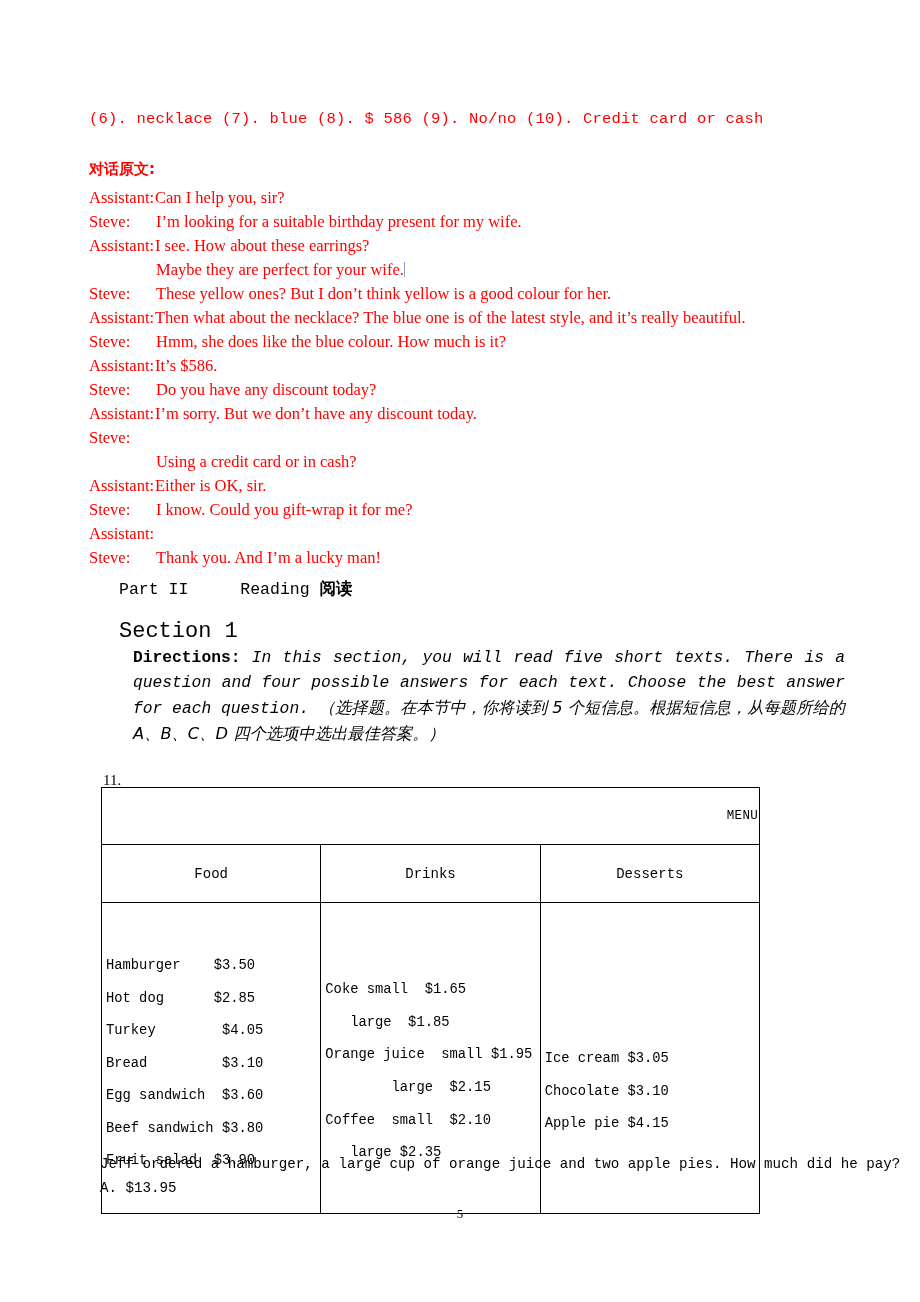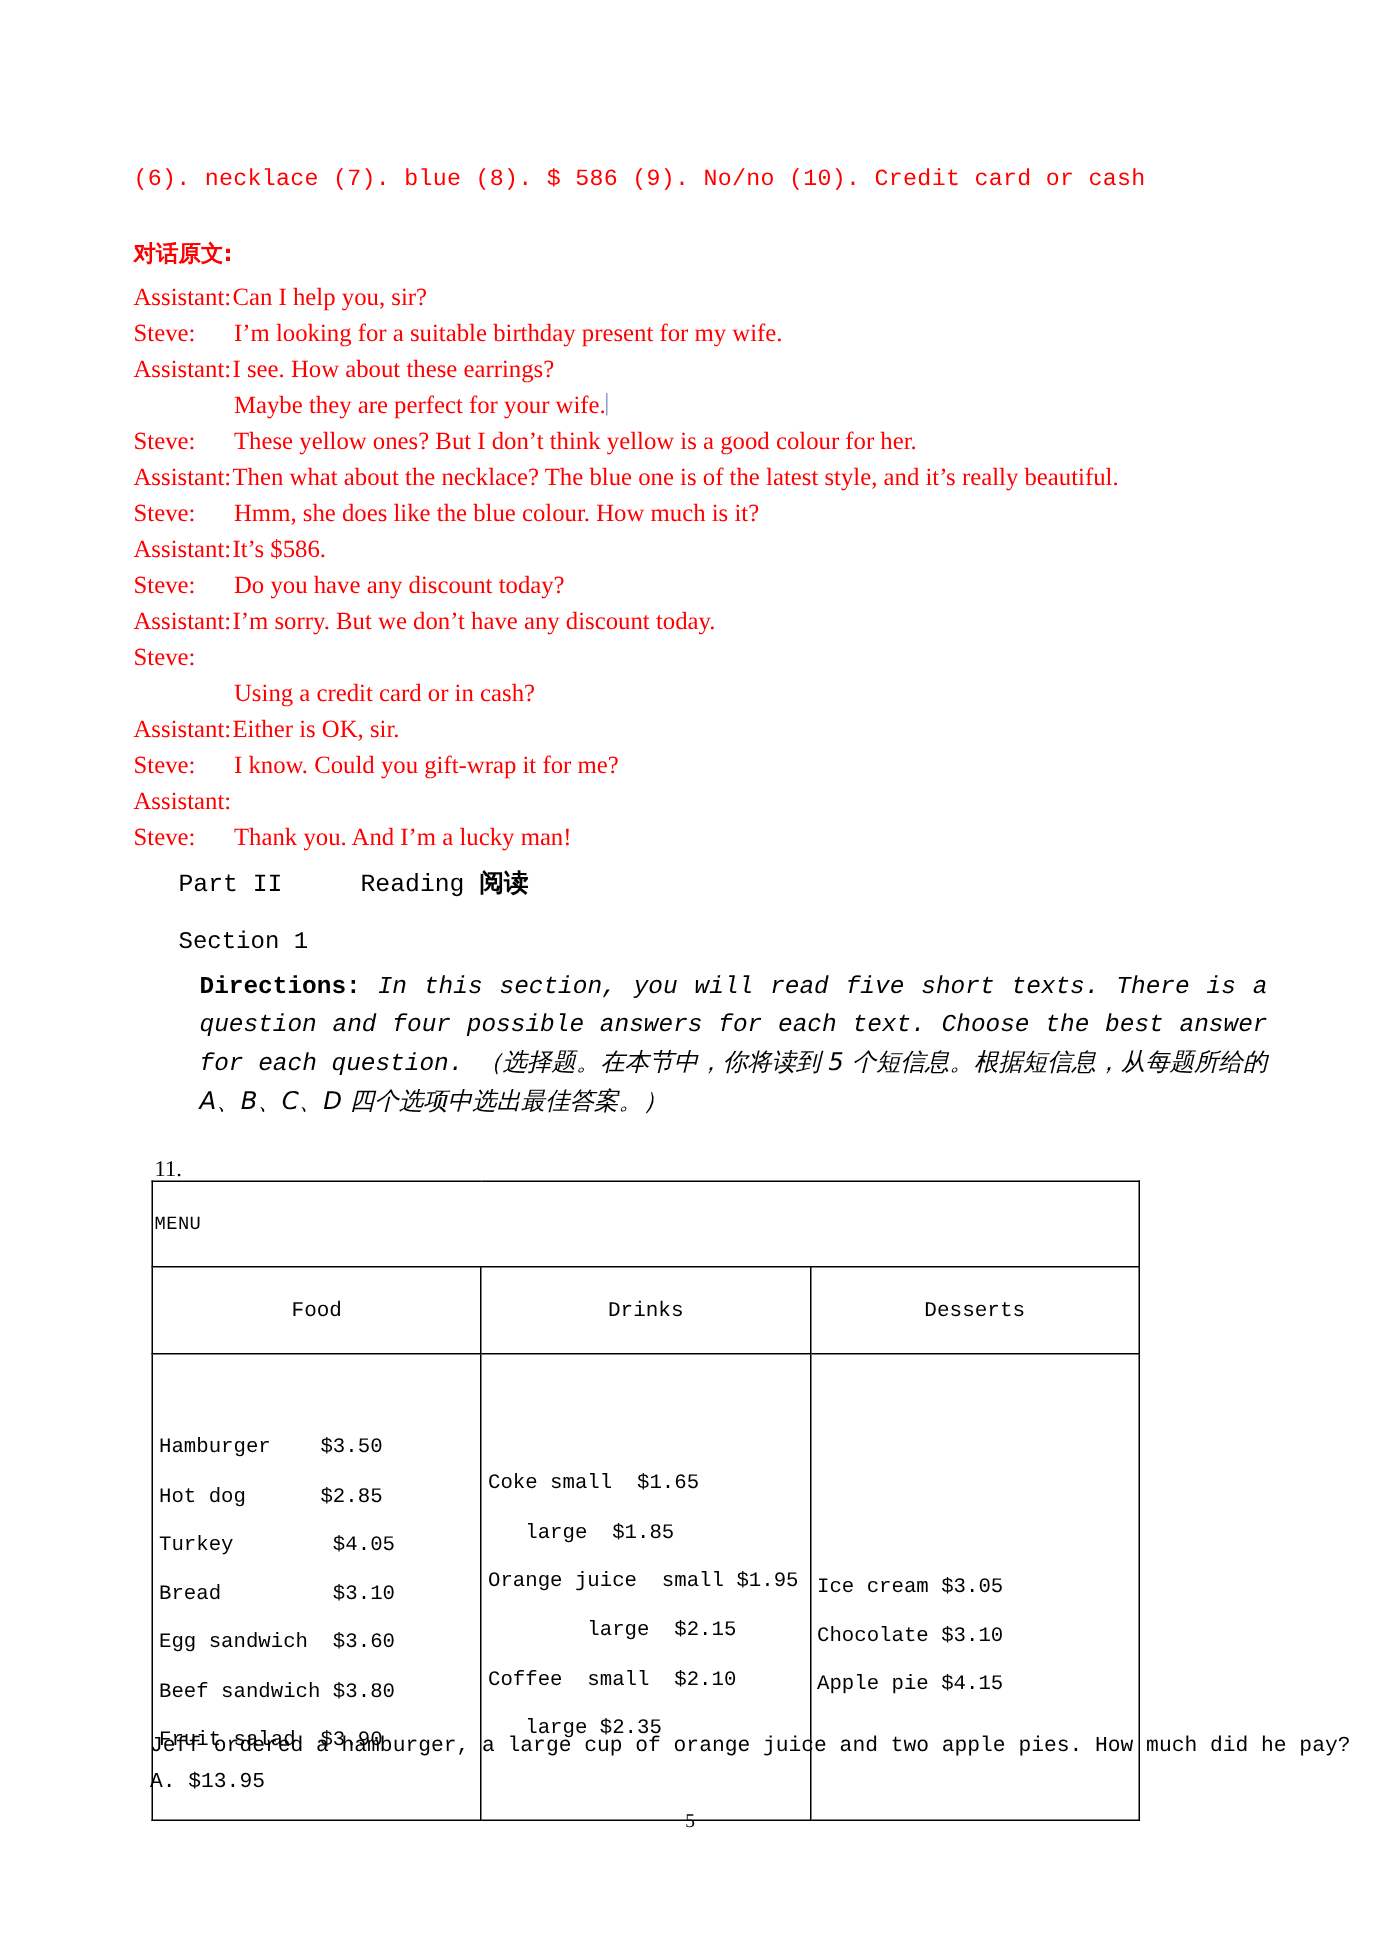--- a/index.html
+++ b/index.html
@@ -96,21 +96,21 @@
     font-size: 16.5px;
     white-space: nowrap;
   }
   .part-title .part-label { }
   .part-title .part-gap { display: inline-block; width: 52px; }
   .part-title .part-cn { font-family: "DejaVu Sans", sans-serif; font-weight: bold; }
 
   .section-title {
     left: 119px;
     top: 619px;
-    font-size: 16px;
+    font-size: 22px;
     white-space: nowrap;
   }
 
   .directions {
     left: 133px;
     top: 645px;
     width: 712px;
     font-size: 16.3px;
     line-height: 25px;
     text-align: justify;
@@ -142,21 +142,21 @@
     font-family: "Liberation Mono", "DejaVu Sans Mono", monospace;
     font-size: 13.5px;
     color: #000;
   }
   table.menu td {
     border: 1px solid #000;
     vertical-align: middle;
   }
   td.menu-banner {
     height: 54px;
-    text-align: left;
+    text-align: right;
     font-size: 12.5px;
     letter-spacing: 0.3px;
   }
   td.col-head {
     height: 55px;
     text-align: center;
     font-size: 14px;
   }
   td.col-body {
     height: 242px;

